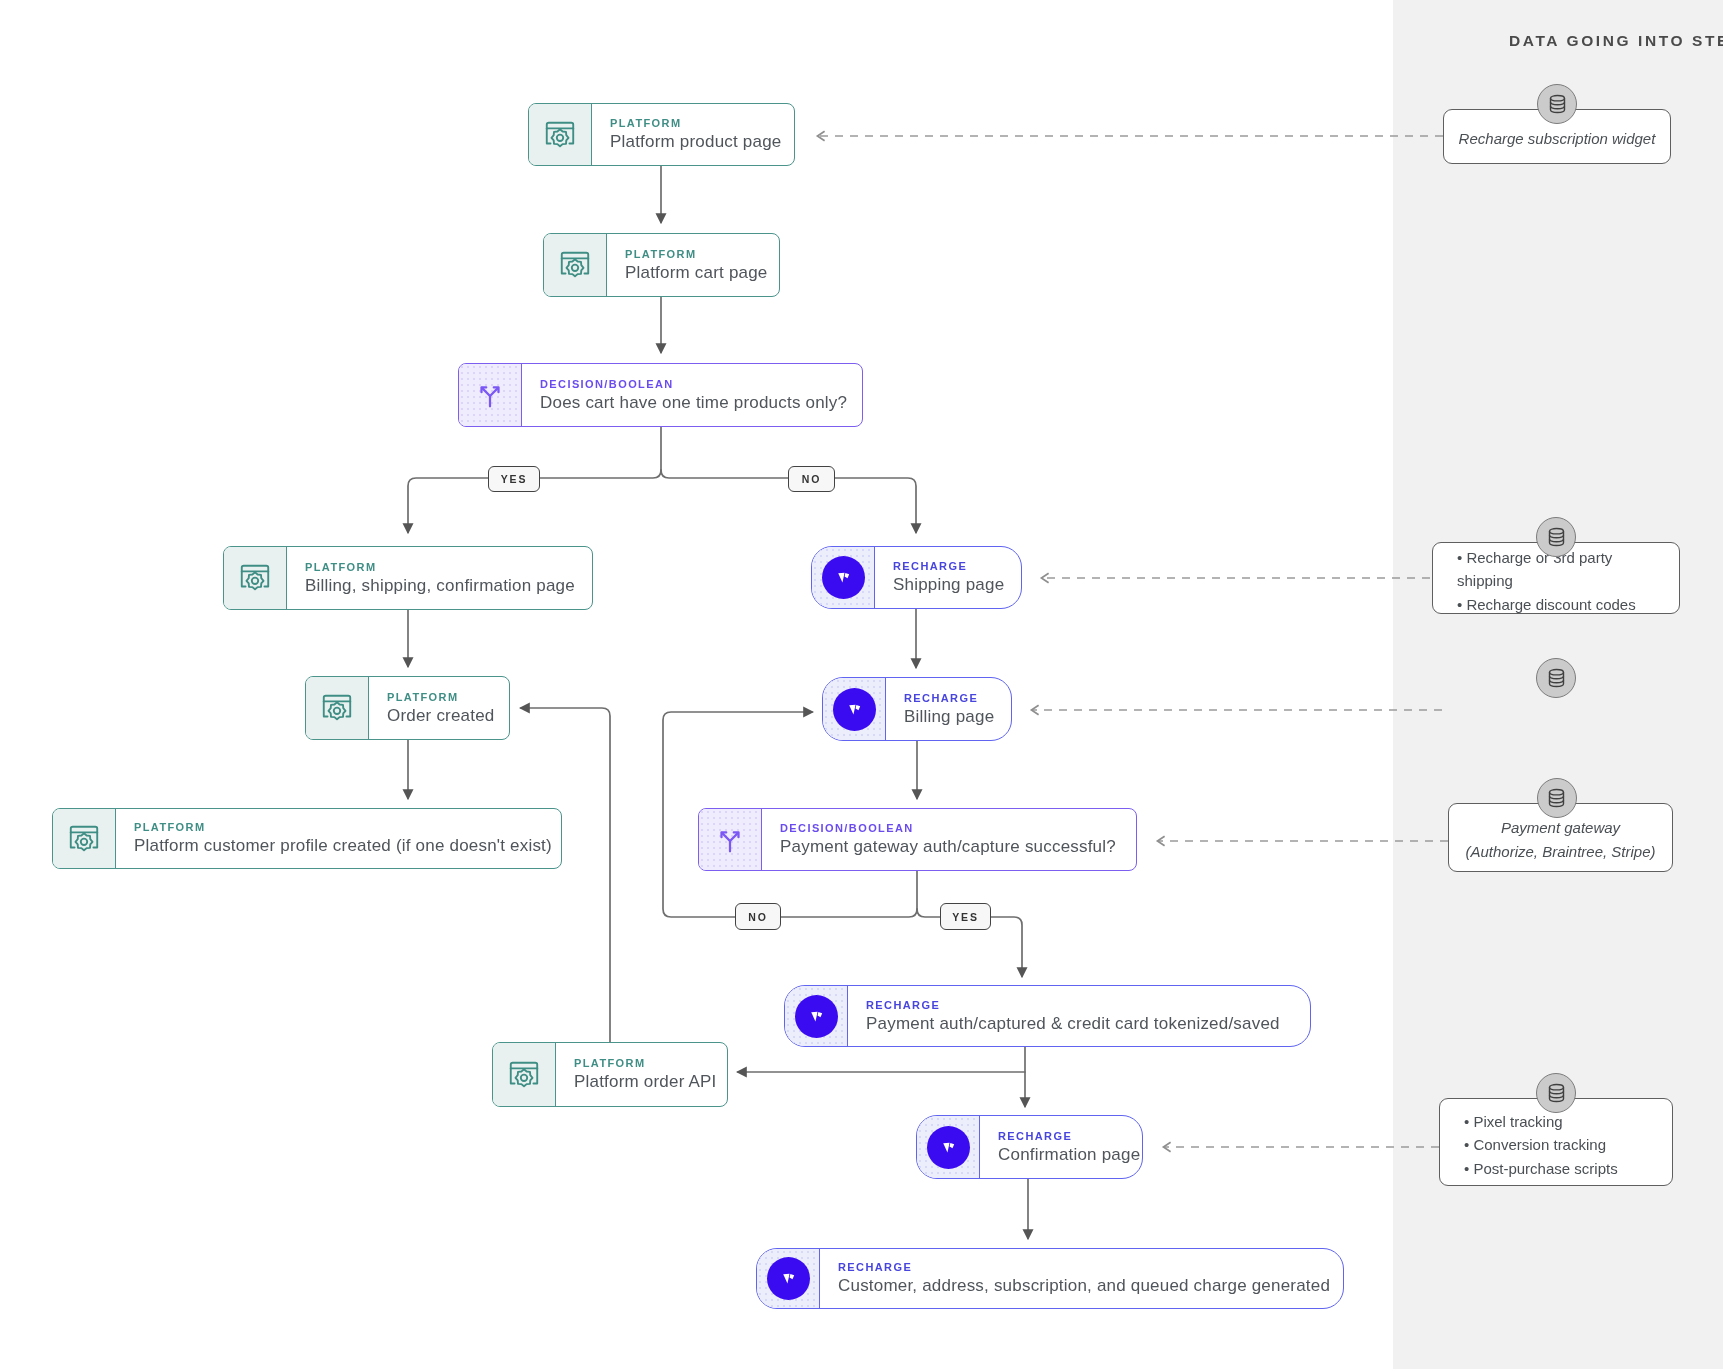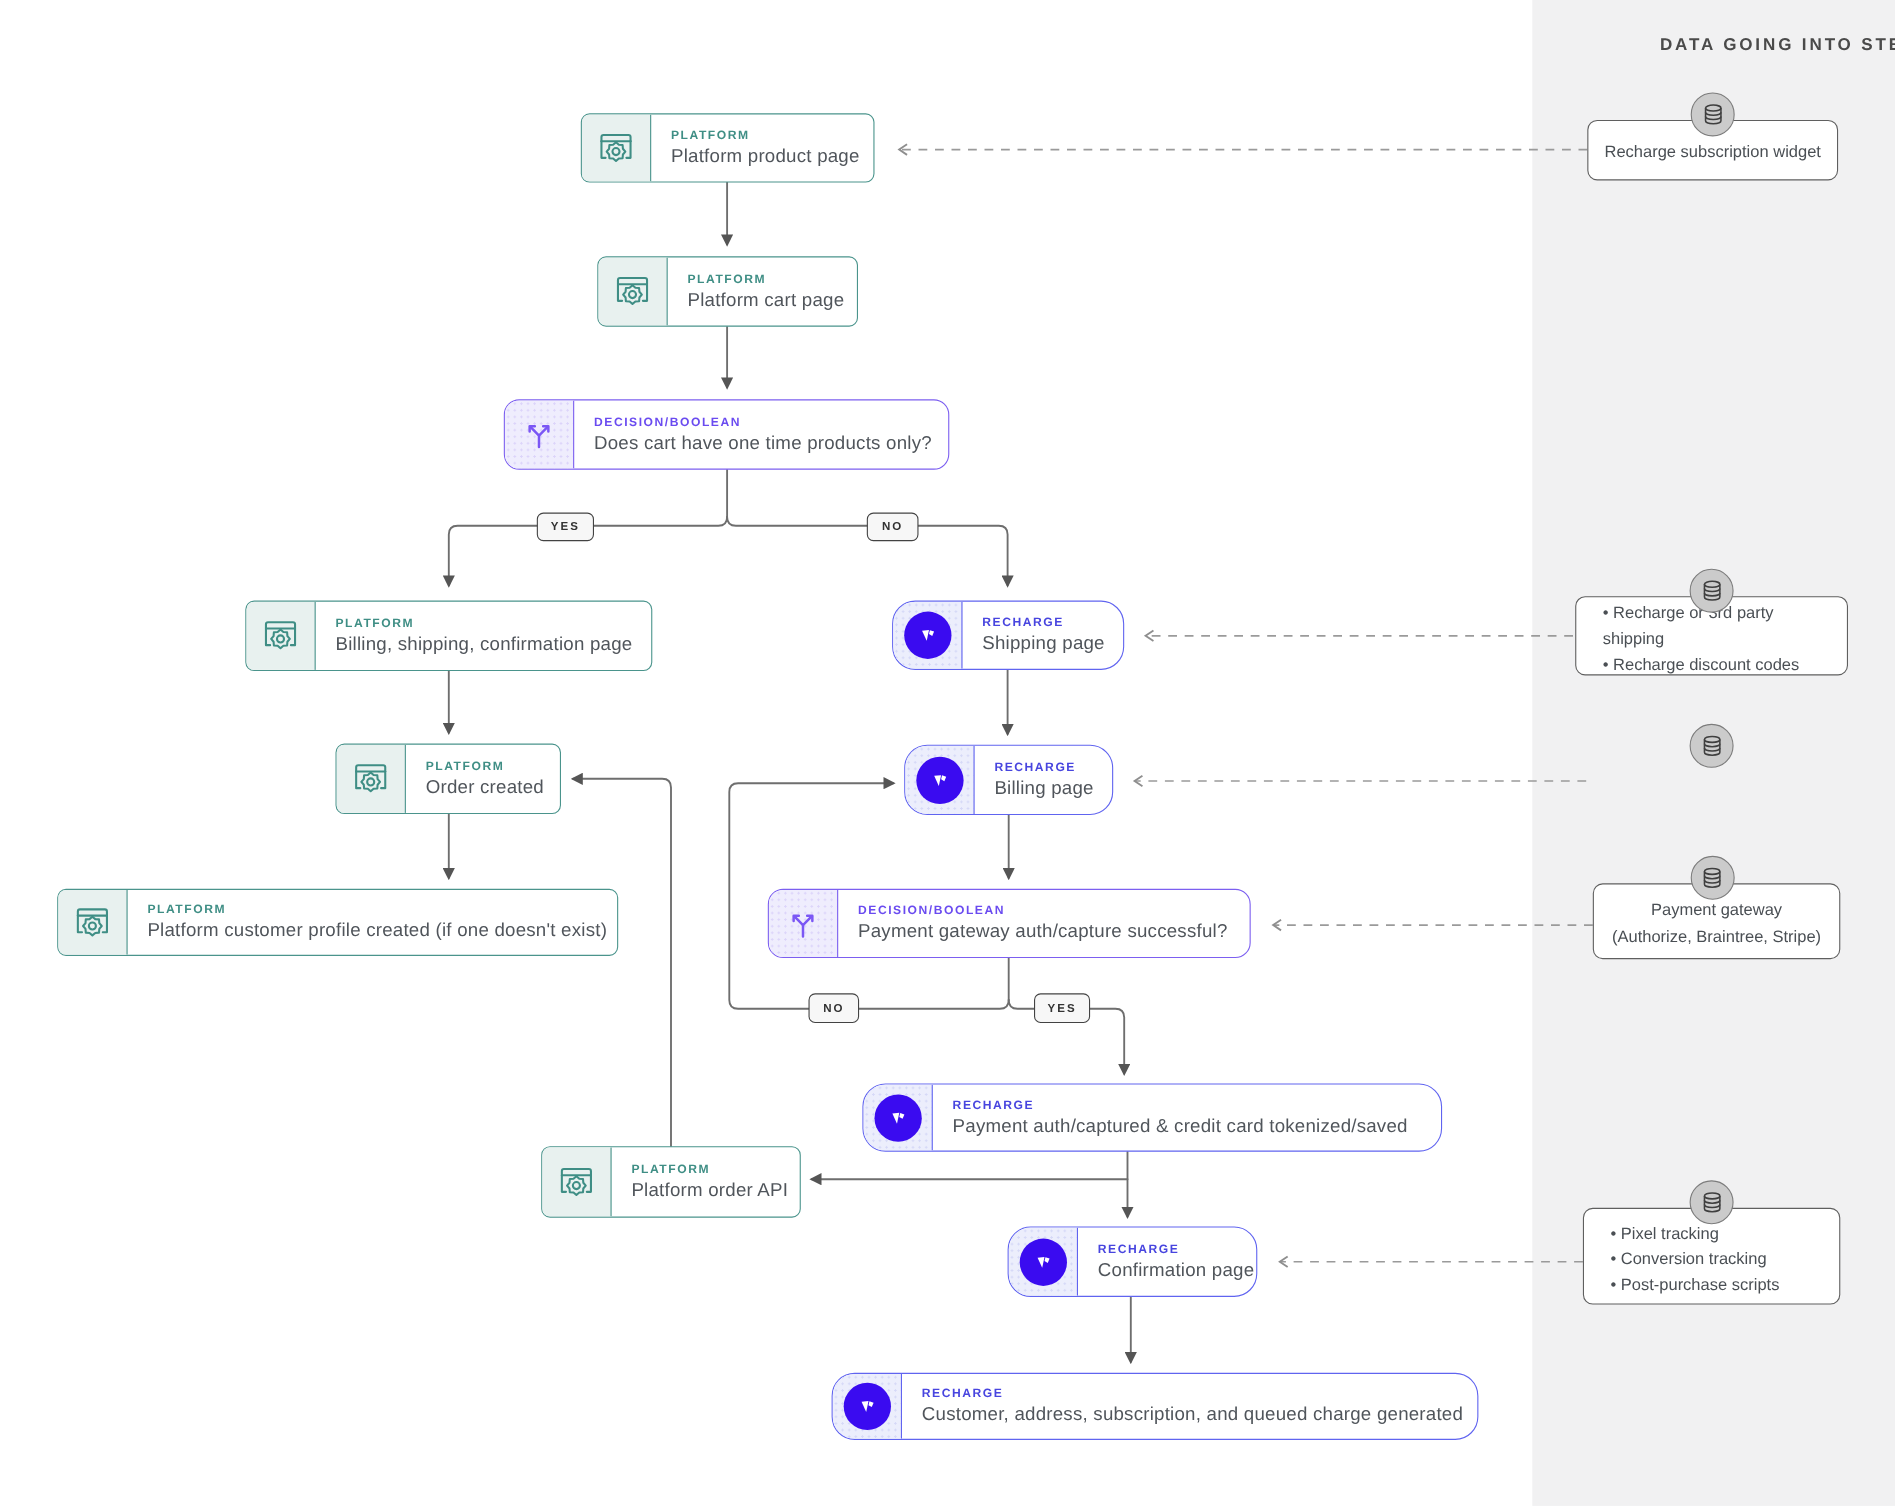--- a/index.html
+++ b/index.html
@@ -23,35 +23,35 @@
   .platform .node-icon{background:#E8F1EF;border-color:#4A948C;}
   .platform .node-label{color:#3F8E85;}
 
   .recharge{border-color:#6064F0;border-radius:21px;}
   .recharge .node-icon{background-color:#ECEEFC;border-color:#6064F0;
         background-image:radial-gradient(#d6d9f7 1px, transparent 1.2px);background-size:6px 6px;}
   .recharge .node-label{color:#4845DF;}
   .recharge-badge{width:43px;height:43px;border-radius:50%;background:#3A0BF0;
         display:flex;align-items:center;justify-content:center;}
 
-  .decision{border-color:#7C5FF0;border-radius:14px;}
+  .decision{border-color:#7C5FF0;}
   .decision .node-icon{background-color:#EFEDFD;border-color:#7C5FF0;
         background-image:radial-gradient(#dcd4fa 1px, transparent 1.2px);background-size:6px 6px;}
   .decision .node-label{color:#6A4BF0;}
 
   
   .chip{position:absolute;background:#F7F7F7;border:1.5px solid #434343;border-radius:6px;
         display:flex;align-items:center;justify-content:center;z-index:3;
         font-size:10.5px;font-weight:700;letter-spacing:1.8px;color:#333;}
 
   
   .card{position:absolute;background:#fff;border:1.5px solid #5F5F5F;border-radius:9px;
         box-sizing:border-box;display:flex;flex-direction:column;justify-content:center;
         color:#4A4F54;font-size:15px;z-index:2;line-height:1.55;}
-  .card.centered{text-align:center;padding:10px 8px 6px;}
+  .card.centered{text-align:center;padding:10px 8px 6px;font-style:italic;}
   .card.bulleted{padding:12px 10px 6px 24px;text-align:left;}
   .card.bulleted .card-line::before{content:"\2022\00a0";color:#4A4F54;}
   .db-badge{position:absolute;width:40px;height:40px;border-radius:50%;background:#CBCBCB;
         border:1.5px solid #7C7C7C;box-sizing:border-box;display:flex;align-items:center;
         justify-content:center;z-index:4;}
 </style>
 </head>
 <body>
 
 <div id="stage">

